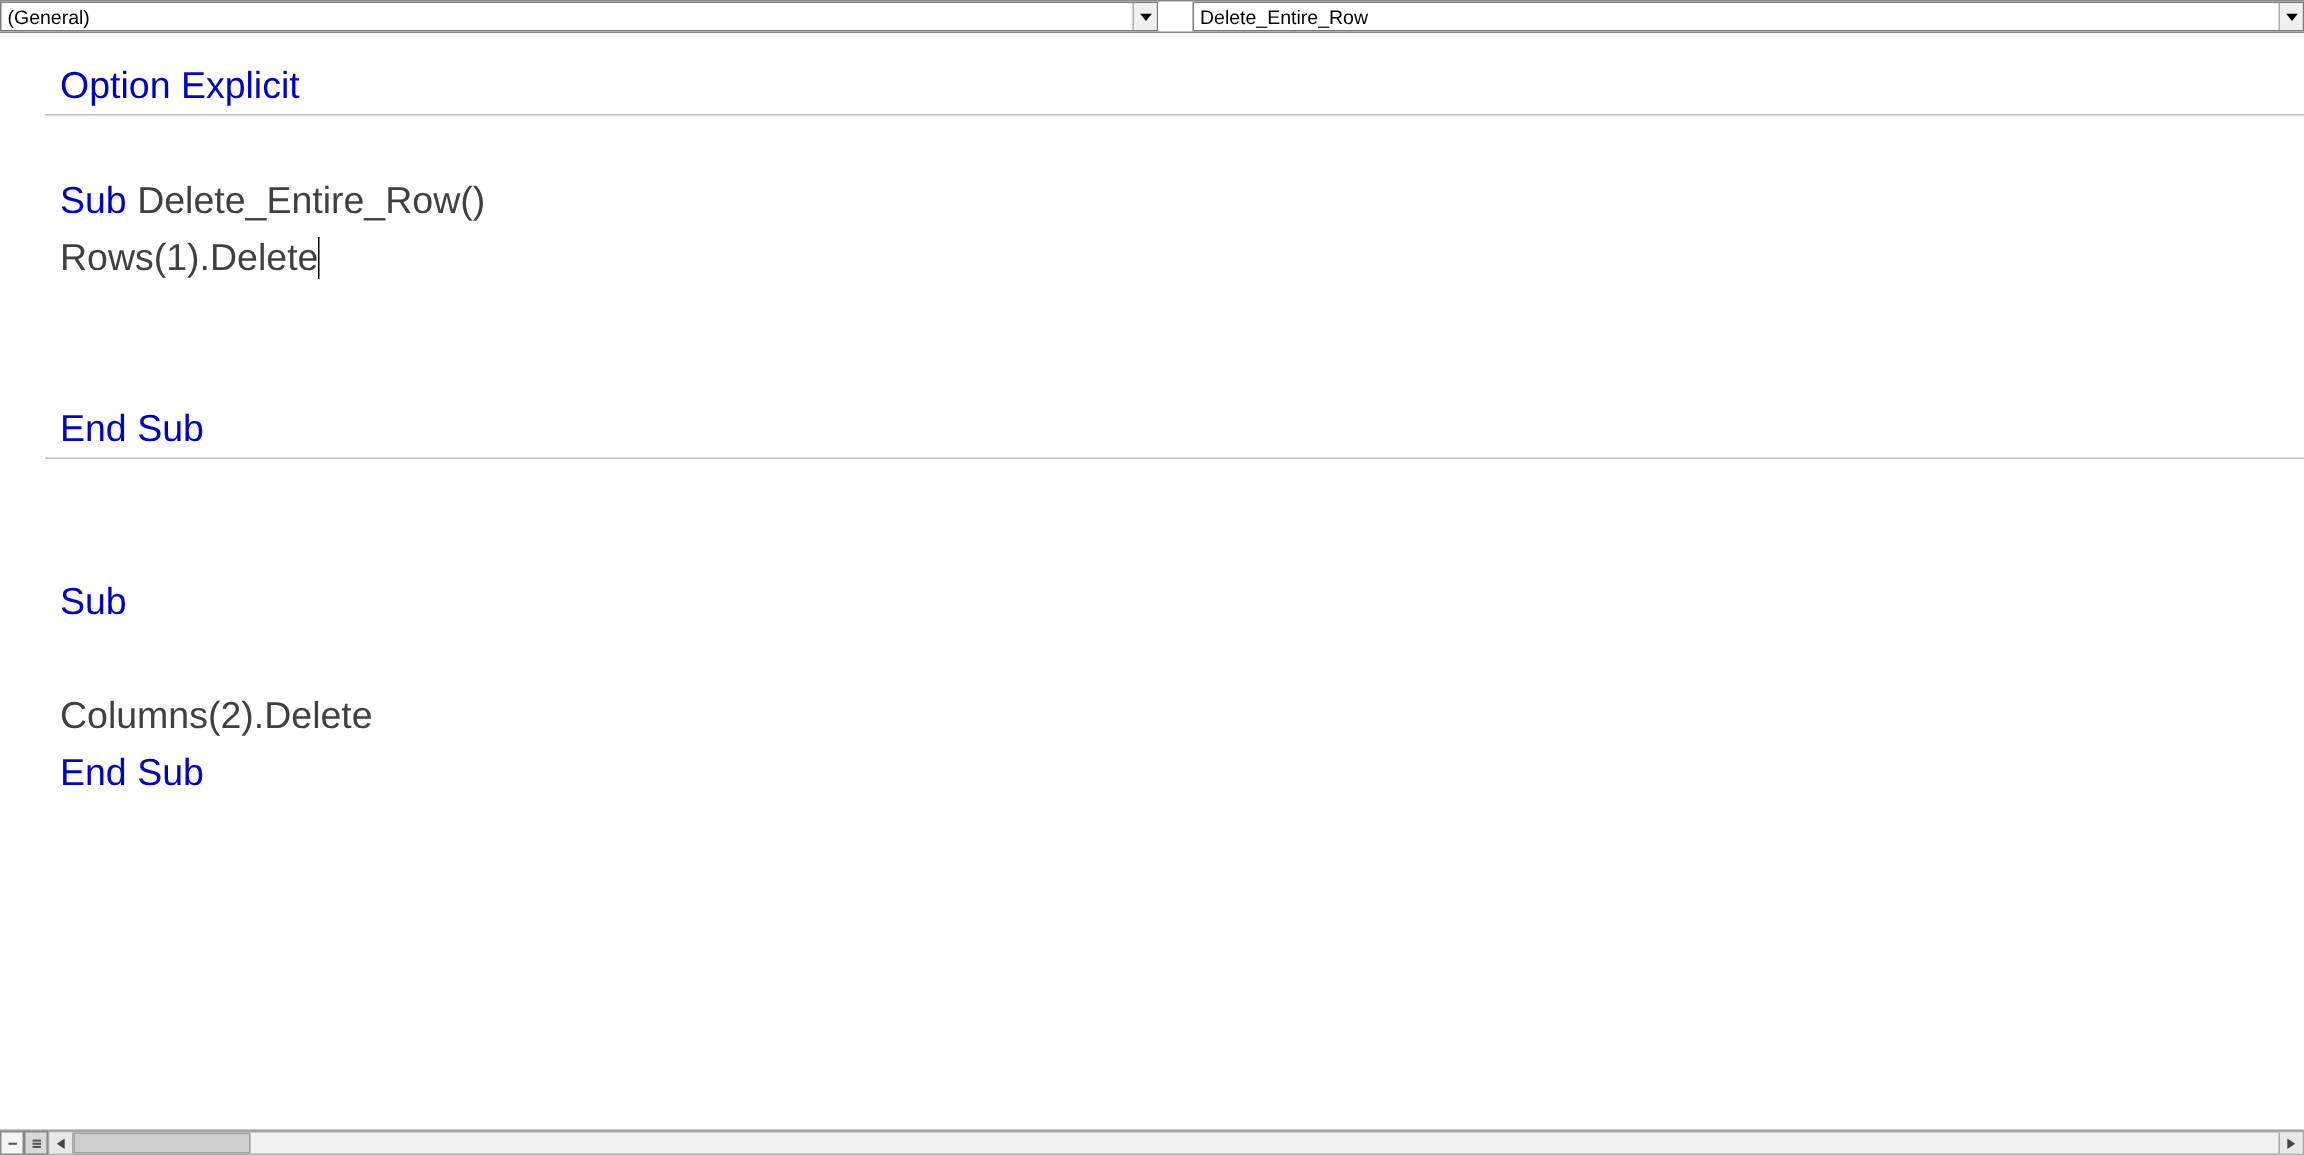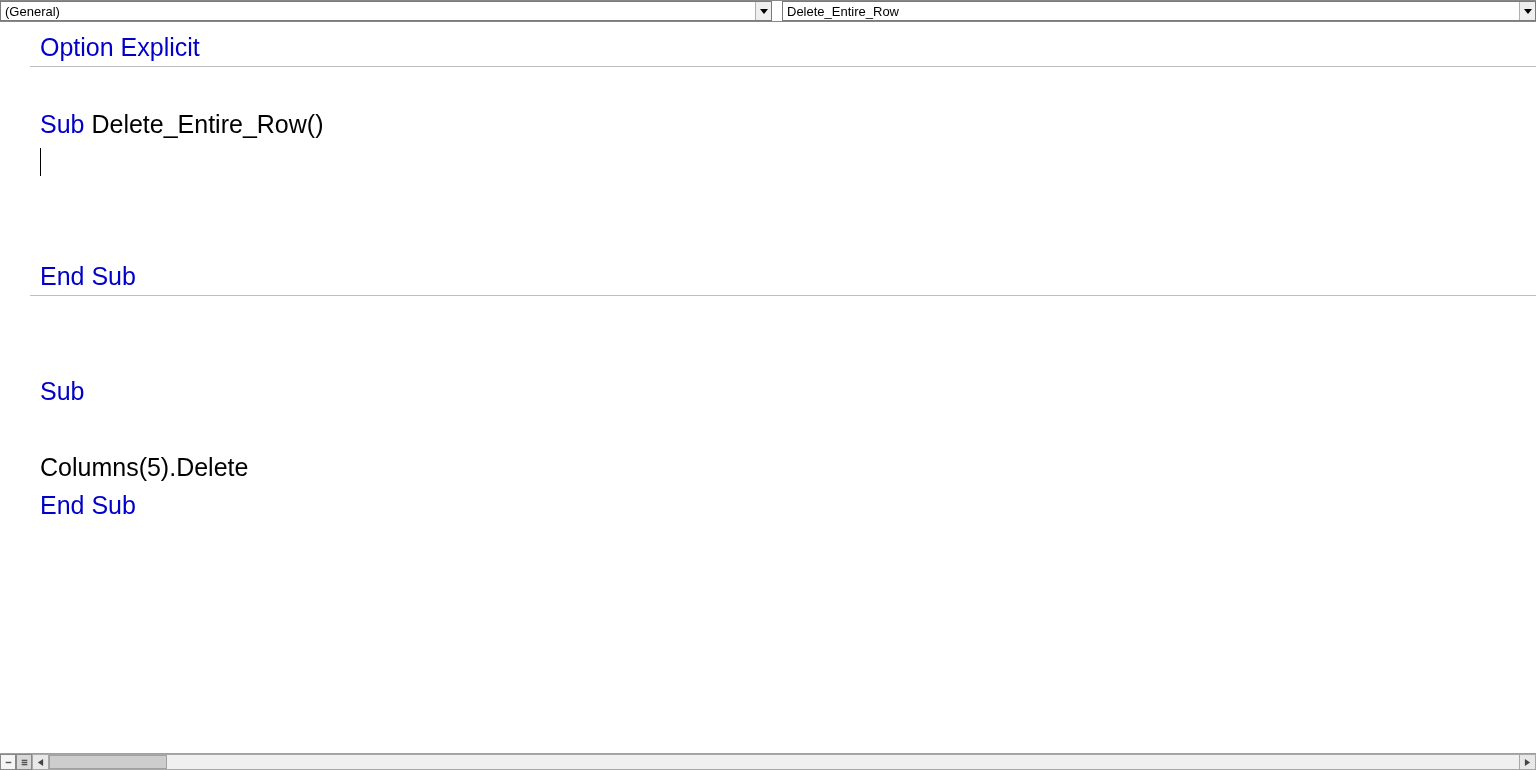--- a/index.html
+++ b/index.html
@@ -25,21 +25,21 @@
       display: flex;
       align-items: center;
       background: #ffffff;
       border: 1px solid #7a7a7a;
       height: 20px;
       position: relative;
       cursor: pointer;
     }
     .dropdown-left {
       flex: 0 0 772px;
-      margin-right: 10px;
+      margin-right: 23px;
     }
     .dropdown-right {
       flex: 1;
       align-items: center;
     }
     .dropdown-text {
       padding: 0 4px;
       font-size: 13px;
       font-family: Tahoma, Arial, sans-serif;
       color: #000;
@@ -68,38 +68,38 @@
     }
     .gutter {
       width: 30px;
       background: #ffffff;
       border-right: 0;
     }
     .code-area {
       flex: 1;
       background: #ffffff;
       position: relative;
-      padding-top: 6px;
+      padding-top: 16px;
       font-family: "Segoe UI", Arial, sans-serif;
       font-size: 25px;
       line-height: 38px;
       overflow: hidden;
     }
     .code-line {
       padding-left: 10px;
       white-space: pre;
       height: 38px;
       display: flex;
       align-items: center;
     }
     .kw {
       color: #0000c8;
     }
     .plain {
-      color: #000000;
+      color: #404040;
     }
     .divider {
       border-bottom: 1px solid #bfbfbf;
       height: 1px;
       margin-left: 0;
     }
     .cursor {
       display: inline-block;
       width: 1px;
       height: 28px;
@@ -190,30 +190,30 @@
   </div>
 </div>
 
 <div class="editor-container">
   <div class="gutter"></div>
   <div class="code-area">
     <div class="code-line"><span class="kw">Option Explicit</span></div>
     <div class="divider"></div>
     <div class="code-line"></div>
     <div class="code-line"><span class="kw">Sub</span><span class="plain"> Delete_Entire_Row()</span></div>
-    <div class="code-line"><span class="cursor"></span></div>
+    <div class="code-line"><span class="plain">Rows(1).Delete</span><span class="cursor"></span></div>
     <div class="code-line"></div>
     <div class="code-line"></div>
     <div class="code-line"><span class="kw">End Sub</span></div>
     <div class="divider"></div>
     <div class="code-line"></div>
     <div class="code-line"></div>
     <div class="code-line"><span class="kw">Sub</span></div>
     <div class="code-line"></div>
-    <div class="code-line"><span class="plain">Columns(5).Delete</span></div>
+    <div class="code-line"><span class="plain">Columns(2).Delete</span></div>
     <div class="code-line"><span class="kw">End Sub</span></div>
   </div>
 </div>
 
 <div class="bottom-bar">
   <div class="view-toggle">
     <svg viewBox="0 0 10 10">
         <rect x="1" y="4" width="8" height="2" fill="#555"></rect>
       </svg>
   </div>

